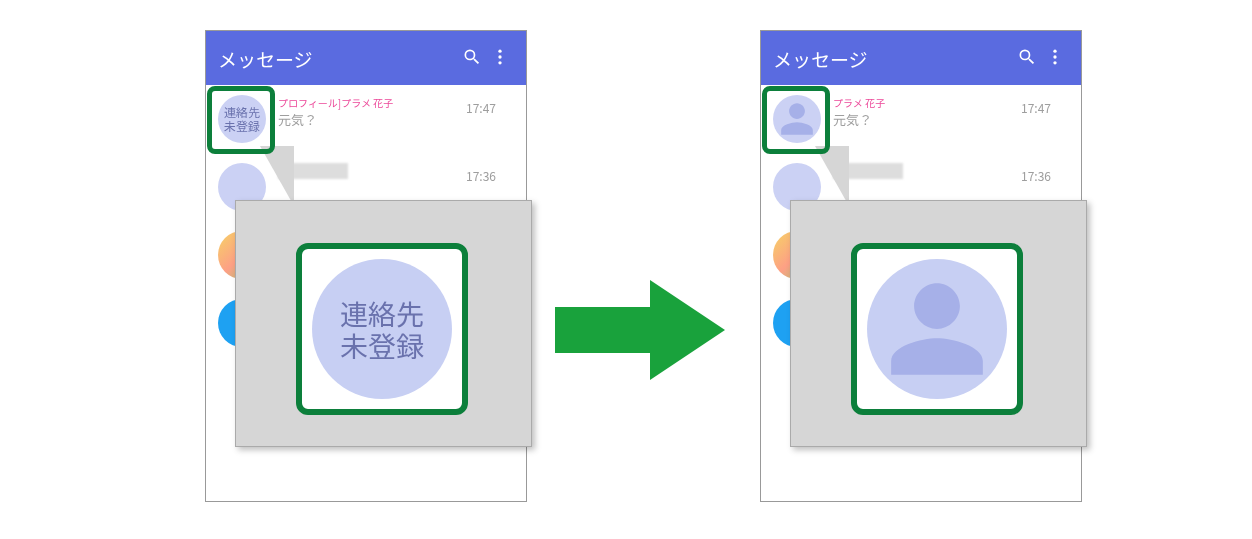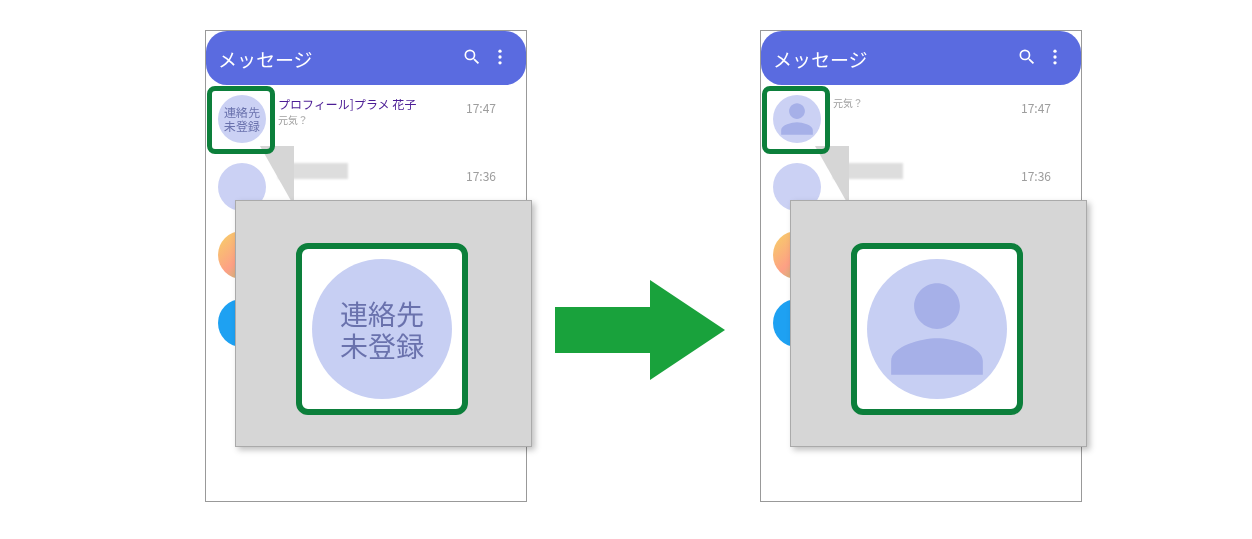--- a/index.html
+++ b/index.html
@@ -21,21 +21,20 @@
     overflow: hidden;
   }
   .header {
     height: 54px;
     background: #5A6BE0;
     color: #fff;
     display: flex;
     align-items: center;
     padding: 0 12px;
     font-size: 19px;
-    border-radius: 21px;
   }
   .header-title { flex: 1; }
   .header-icon { width: 28px; text-align: center; cursor: pointer; }
   .header-icon svg { fill: #fff; }
   .list { background:#fff; }
   .row {
     display: flex;
     align-items: flex-start;
     padding: 10px 12px;
     position: relative;
@@ -49,22 +48,22 @@
     margin-right: 12px;
     display:flex; align-items:center; justify-content:center;
     position: relative;
   }
   .avatar.person svg { fill:#A6B0E8; }
   .avatar.text { font-size:12px; color:#6A72AD; line-height:1.15; text-align:center; }
   .avatar.photo { background: linear-gradient(135deg,#f6d365,#fda085,#8fd16e); }
   .avatar.blue { background:#1EA1F2; display:flex; align-items:center; justify-content:center; }
   .avatar.blue span{ color:#fff; font-weight:700; font-size:18px; }
   .content { flex:1; min-width:0; }
-  .name { font-size:12px; color:#4c1d95; white-space:nowrap; overflow:hidden; text-overflow:ellipsis; }
-  .preview { font-size:10px; color:#9e9e9e; white-space:nowrap; overflow:hidden; text-overflow:ellipsis; }
+  .name { font-size:10px; color:#ec4899; white-space:nowrap; overflow:hidden; text-overflow:ellipsis; }
+  .preview { font-size:13px; color:#9e9e9e; white-space:nowrap; overflow:hidden; text-overflow:ellipsis; }
   .time { font-size:12px; color:#9e9e9e; position:absolute; right:30px; top:14px; }
   .row.dim .name, .row.dim .preview { color:#bbb; }
   .blurbar {
     width: 70px; height:16px; background:#ddd; filter:blur(1px);
   }
 
   .hl-box {
     position:absolute;
     border: 5px solid #0C7F3B;
     border-radius: 8px;
@@ -203,20 +202,21 @@
     </div>
   </div>
   <div class="list">
     <div class="row">
       <div class="avatar person">
         <svg width="38" height="38" viewBox="0 0 24 24">
             <path d="M12 12c2.7 0 5-2.3 5-5s-2.3-5-5-5-5 2.3-5 5 2.3 5 5 5zm0 2c-3.3 0-10 1.7-10 5v3h20v-3c0-3.3-6.7-5-10-5z"></path>
           </svg>
       </div>
       <div class="content">
+        <div class="name">プラメ 花子</div>
         <div class="preview">元気？</div>
       </div>
       <div class="time">17:47</div>
     </div>
     <div class="row dim">
       <div class="avatar"></div>
       <div class="content">
           <div class="blurbar"></div>
         </div>
       <div class="time">17:36</div>

